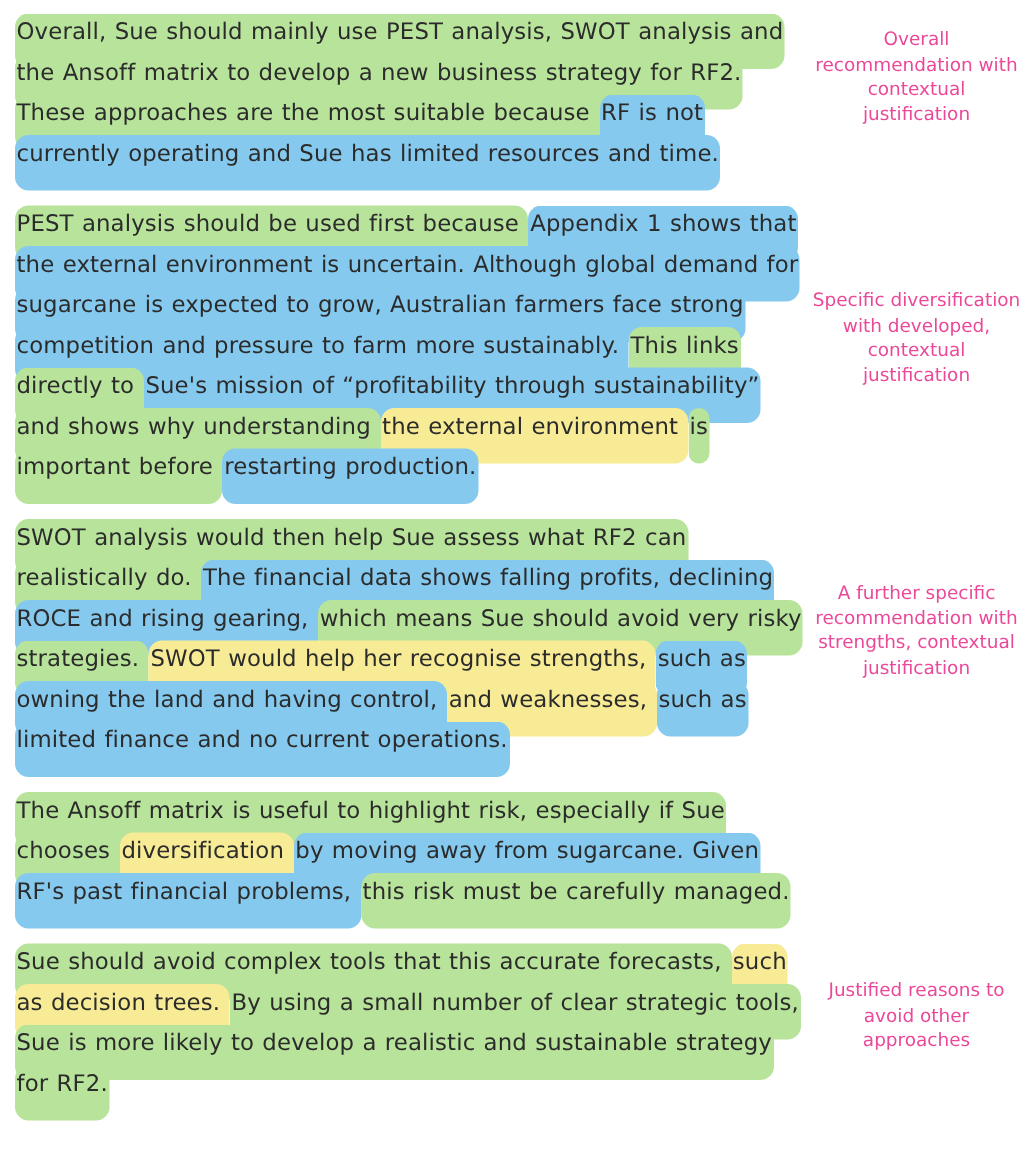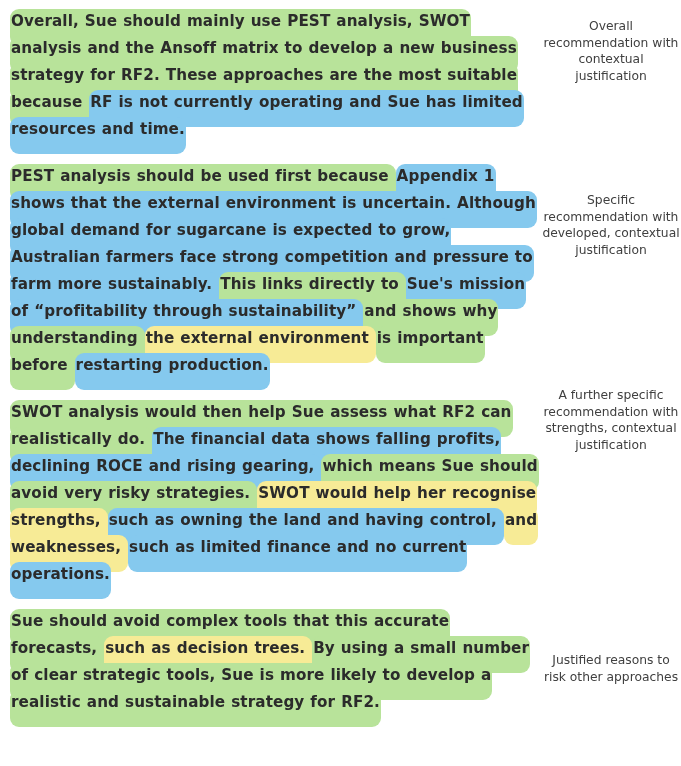--- a/index.html
+++ b/index.html
@@ -39,21 +39,20 @@
     word-spacing: 0.6px;
   }
   .para:last-child { margin-bottom: 0; }
 
   
   .hl {
     -webkit-box-decoration-break: clone;
     box-decoration-break: clone;
     border-radius: 9px;
     padding: 3px 1px 16px 1px;
-    font-weight: bold;
   }
   .hl-green  { background: #b8e39a; }
   .hl-blue   { background: #85c9ee; }
   .hl-yellow { background: #f7eb96; margin-top: 12px; }
 
   
   .notes-col {
     position: absolute;
     left: 541px;
     top: 0;
@@ -61,35 +60,36 @@
     height: 766px;
   }
   .note {
     position: absolute;
     left: 0;
     width: 140px;
     text-align: center;
     font-family: "DejaVu Sans", sans-serif;
     font-size: 12.3px;
     line-height: 16.5px;
-    color: #404040;
+    color: #ec4899;
   }
 </style>
 </head>
 <body>
 
 <div class="page">
 
   <div class="answer-col">
       <p class="para"><span class="hl hl-green">Overall, Sue should mainly use PEST analysis, SWOT analysis and the Ansoff matrix to develop a new business strategy for RF2. These approaches are the most suitable because </span><span class="hl hl-blue">RF is not currently operating and Sue has limited resources and time.</span></p>
       <p class="para"><span class="hl hl-green">PEST analysis should be used first because </span><span class="hl hl-blue">Appendix 1 shows that the external environment is uncertain. Although global demand for sugarcane is expected to grow, Australian farmers face strong competition and pressure to farm more sustainably. </span><span class="hl hl-green">This links directly to </span><span class="hl hl-blue">Sue's mission of “profitability through sustainability” </span><span class="hl hl-green">and shows why understanding </span><span class="hl hl-yellow">the external environment </span><span class="hl hl-green">is important before </span><span class="hl hl-blue">restarting production.</span></p>
       <p class="para"><span class="hl hl-green">SWOT analysis would then help Sue assess what RF2 can realistically do. </span><span class="hl hl-blue">The financial data shows falling profits, declining ROCE and rising gearing, </span><span class="hl hl-green">which means Sue should avoid very risky strategies. </span><span class="hl hl-yellow">SWOT would help her recognise strengths, </span><span class="hl hl-blue">such as owning the land and having control, </span><span class="hl hl-yellow">and weaknesses, </span><span class="hl hl-blue">such as limited finance and no current operations.</span></p>
+      <p class="para"><span class="hl hl-green">The Ansoff matrix is useful to highlight risk, especially if Sue chooses </span><span class="hl hl-yellow">diversification </span><span class="hl hl-blue">by moving away from sugarcane. Given RF's past financial problems, </span><span class="hl hl-green">this risk must be carefully managed.</span></p>
       <p class="para"><span class="hl hl-green">Sue should avoid complex tools that this accurate forecasts, </span><span class="hl hl-yellow">such as decision trees. </span><span class="hl hl-green">By using a small number of clear strategic tools, Sue is more likely to develop a realistic and sustainable strategy for RF2.</span></p>
     </div>
 
   <div class="notes-col">
       <div class="note" style="top: 18px;">Overall recommendation with contextual justification</div>
-      <div class="note" style="top: 192px;">Specific recommendation with developed, contextual justification</div>
+      <div class="note" style="top: 192px;">Specific diversification with developed, contextual justification</div>
       <div class="note" style="top: 387px;">A further specific recommendation with strengths, contextual justification</div>
-      <div class="note" style="top: 652px;">Justified reasons to risk other approaches</div>
+      <div class="note" style="top: 652px;">Justified reasons to avoid other approaches</div>
     </div>
 
 </div>
 
 </body></html>

